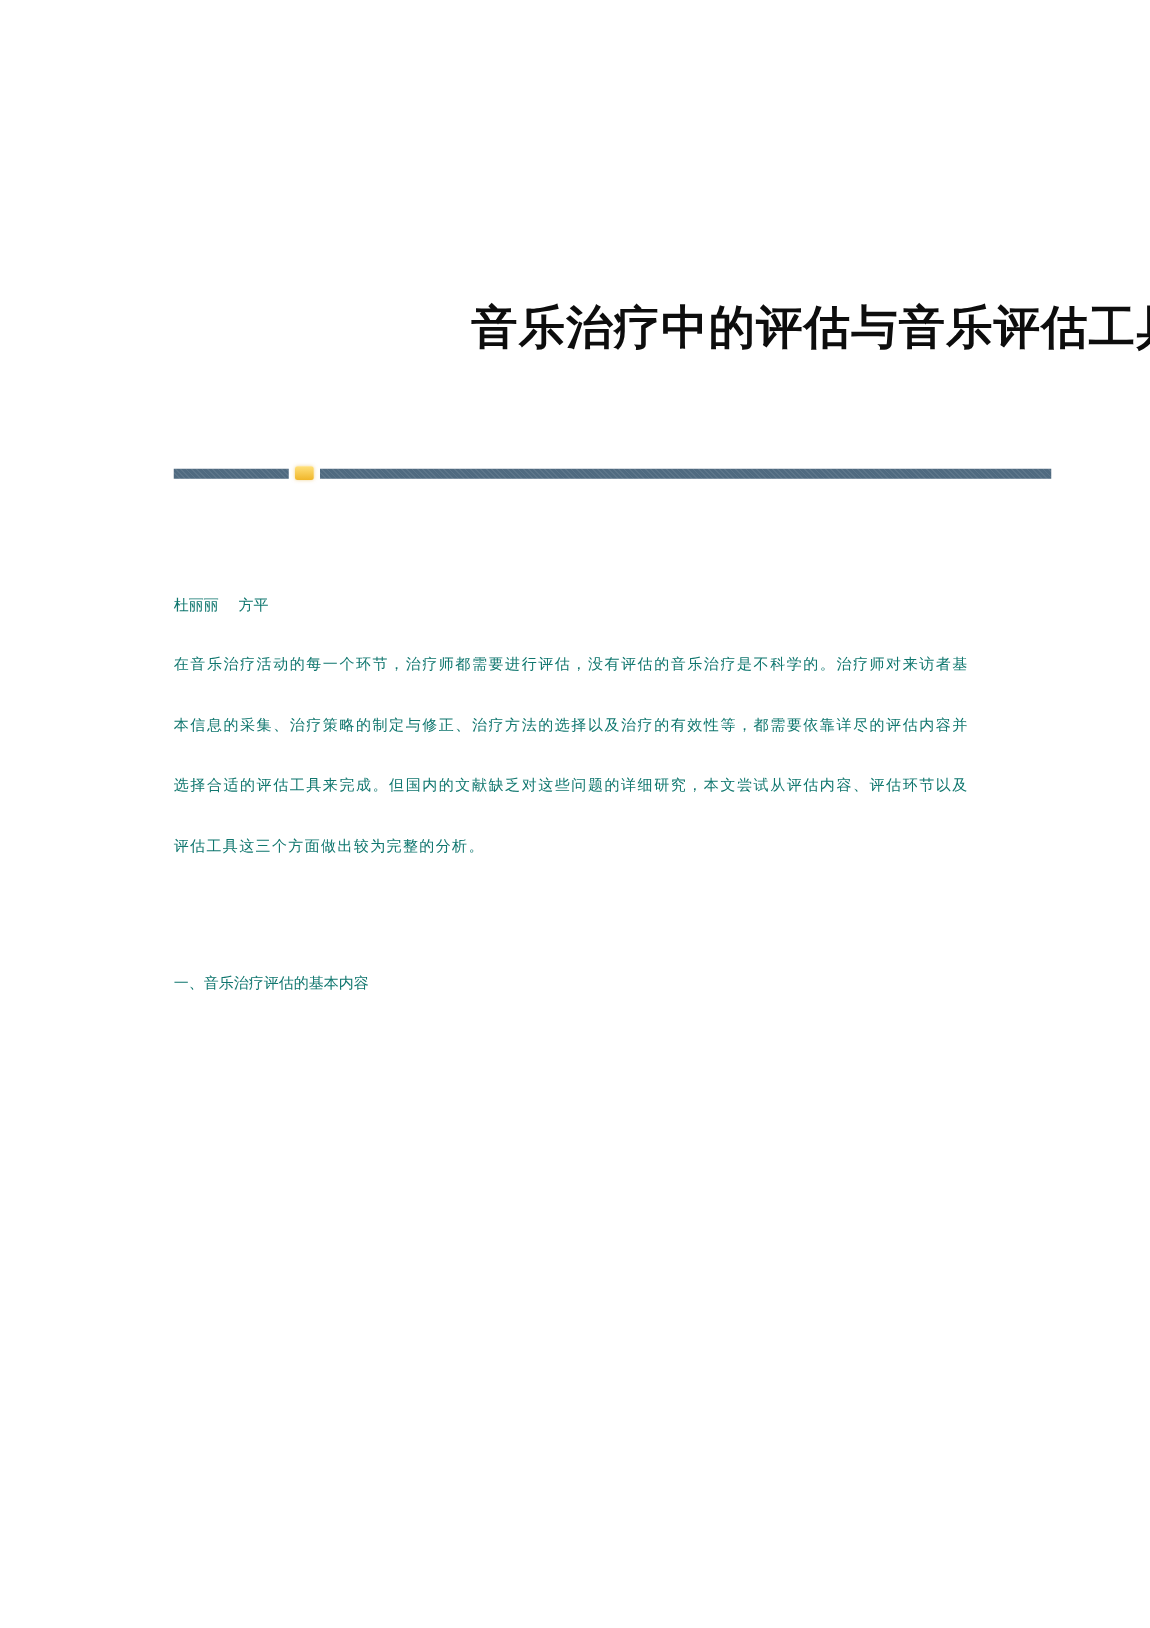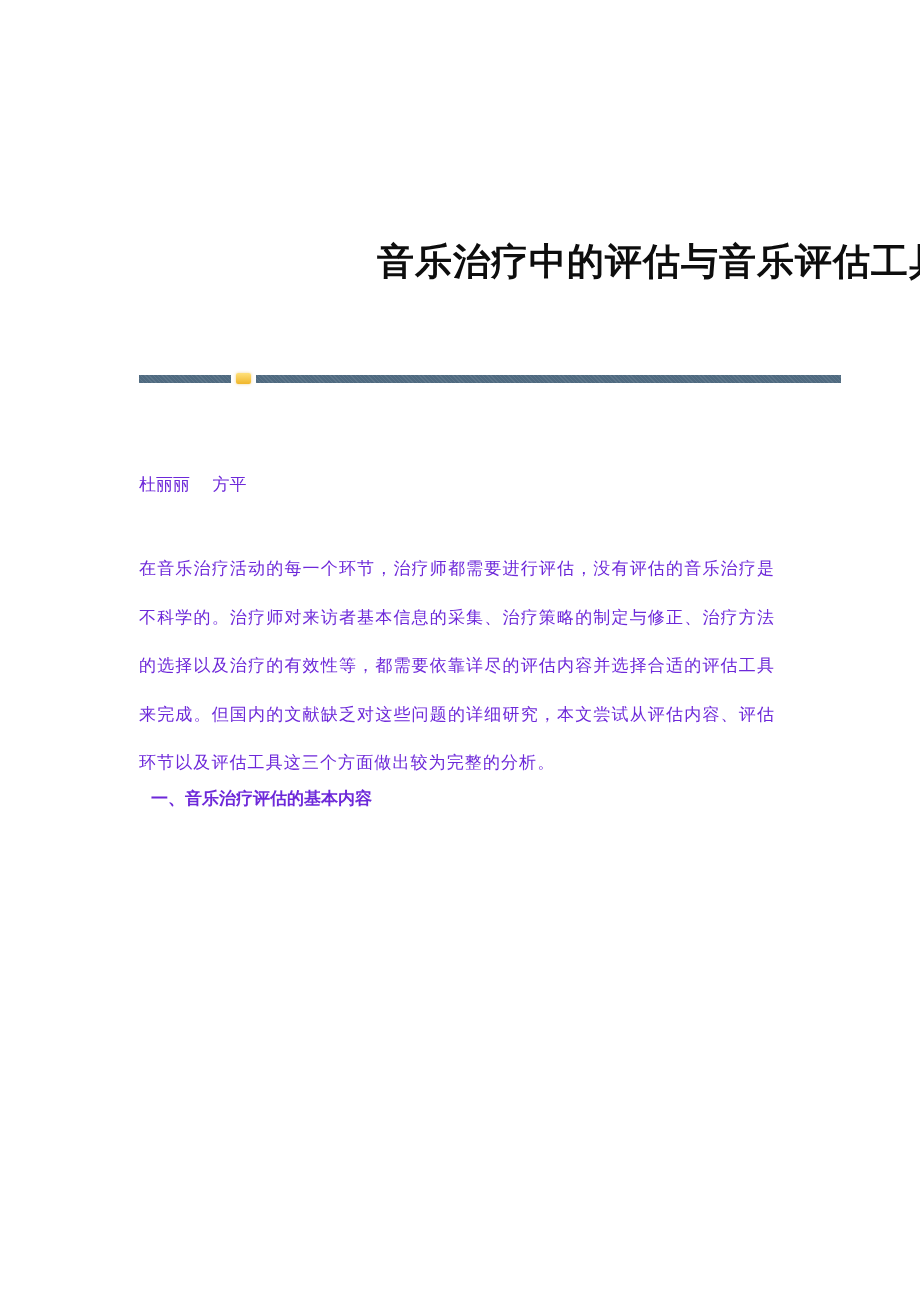--- a/index.html
+++ b/index.html
@@ -67,51 +67,51 @@
       top: 0;
       right: 0;
       height: 8px;
       background: #4f6a80;
       background-image: repeating-linear-gradient(45deg, rgba(255,255,255,0.08) 0 1px, transparent 1px 3px);
     }
     .body-text {
       position: absolute;
       left: 139px;
       width: 636px;
-      font-size: 17px;
-      color: #6d28d9;
+      font-size: 12px;
+      color: #0f766e;
     }
     .authors {
       top: 472px;
       line-height: 24px;
       white-space: pre;
     }
     .para {
       line-height: 48.5px;
       letter-spacing: 1.1px;
       text-align: justify;
       text-align-last: left;
     }
-    .p1 { top: 544px; }
+    .p1 { top: 507px; }
     .heading1 { top: 774px; line-height: 24px; }
     .p2 { top: 829px; }
   </style>
 </head>
 <body>
 
 <div class="page">
 
   <h1 class="title">音乐治疗中的评估与音乐评估工具</h1>
 
   <div class="divider">
     <div class="bar-left"></div>
     <div class="ornament"></div>
     <div class="bar-right"></div>
   </div>
 
   <div class="body-text authors">杜丽丽　 方平</div>
 
   <p class="body-text para p1" style="margin:0;">在音乐治疗活动的每一个环节，治疗师都需要进行评估，没有评估的音乐治疗是不科学的。治疗师对来访者基本信息的采集、治疗策略的制定与修正、治疗方法的选择以及治疗的有效性等，都需要依靠详尽的评估内容并选择合适的评估工具来完成。但国内的文献缺乏对这些问题的详细研究，本文尝试从评估内容、评估环节以及评估工具这三个方面做出较为完整的分析。</p>
 
-  <h2 class="body-text heading1" style="margin:12px;font-weight:bold;">一、音乐治疗评估的基本内容</h2>
+  <h2 class="body-text heading1" style="margin:0;font-weight:normal;">一、音乐治疗评估的基本内容</h2>
 
 
 </div>
 
 </body></html>

